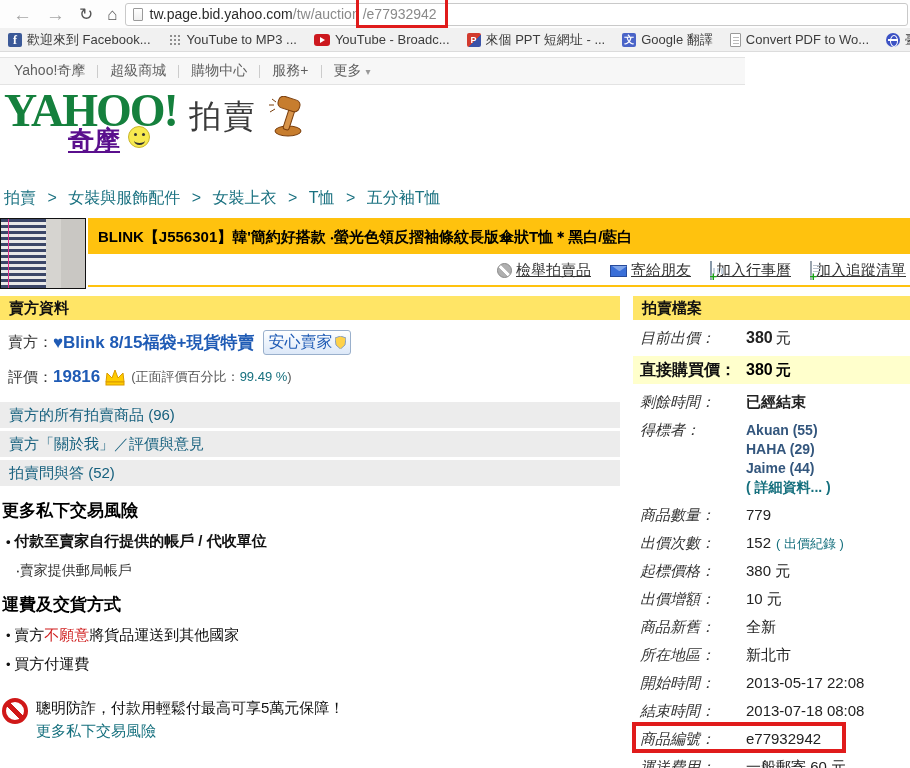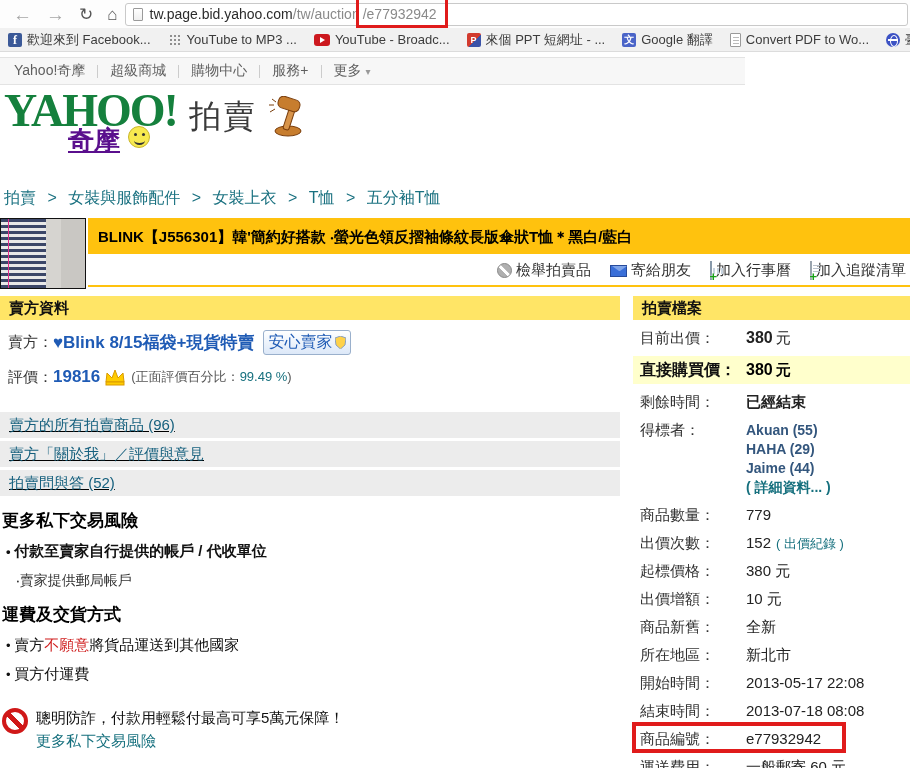--- a/index.html
+++ b/index.html
@@ -81,21 +81,21 @@
   .thumb { position:absolute; left:0; top:218px; width:86px; height:71px; border:1px solid #111;
            background:
              linear-gradient(90deg, transparent 0 8%, #e0308a 8% 10%, transparent 10% 54%, #d6d4d0 54% 72%, #c9c7c3 72% 100%),
              repeating-linear-gradient(180deg, #3b4668 0 3px, #e8e8e8 3px 6px); }
   .titlebar { position:absolute; left:88px; top:218px; width:822px; height:36px; background:#ffc20e;
               display:flex; align-items:center; }
   .titlebar .t { font-size:15px; font-weight:bold; color:#000; padding-left:10px; }
   .actions { position:absolute; left:88px; top:256px; width:822px; height:31px; display:flex;
              justify-content:flex-end; align-items:center; border-bottom:2px solid #ffc20e;
              font-size:15px; color:#333; padding-right:4px; }
-  .act { display:flex; align-items:center; margin-left:19px; cursor:pointer; }
+  .act { display:flex; align-items:center; margin-left:19px; cursor:pointer;text-decoration:underline; }
   .act .ai { margin-right:4px; }
   .i-report { width:15px; height:15px; border-radius:50%; background:
               linear-gradient(45deg, transparent 40%, #fff 42% 56%, transparent 58%), #b0b0b0;
               border:1px solid #8a8a8a; }
   .i-mail { width:17px; height:12px; background:#3a6fd8; border:1px solid #274b9b; position:relative; }
   .i-mail::after { content:""; position:absolute; left:1px; top:0; border-left:7px solid transparent;
                    border-right:7px solid transparent; border-top:5px solid #7fa4e8; width:1px; }
   .i-cal { width:16px; height:14px; background:#fff; border:1px solid #8899aa; position:relative; }
   .i-cal::before { content:""; position:absolute; left:0; top:0; right:0; height:4px; background:#9fb3c8; }
   .i-cal::after { content:""; position:absolute; left:2px; top:6px; width:10px; height:6px;
@@ -119,39 +119,39 @@
   .seller-name { color:#1f5bb5; font-weight:bold; font-size:17px; cursor:pointer; }
   .badge { margin-left:9px; border:1px solid #9ab0cc; border-radius:3px;
            background:linear-gradient(#ffffff,#dce8f8); font-size:16px; color:#1f5bb5;
            padding:1px 4px; display:flex; align-items:center; }
   .badge svg { margin-left:3px; }
   .rating-row { margin:12px 0 0 8px; font-size:15px; color:#333; display:flex; align-items:center; }
   .rating-val { color:#1f5bb5; font-weight:bold; font-size:17px; cursor:pointer; }
   .rating-row svg { margin:0 5px 0 4px; }
   .rating-note { font-size:13px; color:#555; }
   .rating-pct { color:#16707e; }
-  .linkbars { margin-top:25px;text-decoration:underline; }
+  .linkbars { margin-top:15px; }
   .linkbar { background:#ececec; height:26px; line-height:26px; padding-left:9px; margin-bottom:3px;
              color:#16607e; font-size:15px; cursor:pointer; }
   .h2 { font-size:17px; font-weight:bold; color:#000; margin:13px 0 0 2px; }
   .bullet { font-size:15px; margin:10px 0 0 6px; color:#111; }
   .bullet.bold { font-weight:bold; }
   .bullet::before { content:"•  "; font-size:13px; }
   .subitem { font-size:14px; color:#333; margin:9px 0 0 16px; }
   .redtxt { color:#cf1d1d; }
   .fraud { display:flex; margin:24px 0 0 2px; align-items:flex-start; }
   .noentry { width:26px; height:26px; flex-shrink:0; border:4px solid #d01818; border-radius:50%;
              background:linear-gradient(45deg, transparent 41%, #d01818 41% 59%, transparent 59%);
              margin-right:8px; }
   .fraud-text { font-size:15px; color:#111; line-height:20px; }
   .fraud-link { display:inline-block; color:#16707e; font-size:15px; margin-top:3px; cursor:pointer; }
 
   
   .row { display:flex; margin-top:9px; padding-left:7px; font-size:15px; color:#222; align-items:baseline; }
-  .row .lab { width:106px; flex-shrink:0; color:#333; }
+  .row .lab { width:106px; flex-shrink:0; color:#333;font-style:italic; }
   .val-big { font-weight:bold; font-size:16px; }
   .unit { margin-left:3px; }
   .buynow { background:#ffffcc; height:28px; display:flex; align-items:center; margin-top:8px;
             padding-left:7px; font-size:15px; }
   .buynow .lab { font-weight:bold; font-size:16px; width:106px; flex-shrink:0; color:#111; }
   .boldval { font-weight:bold; }
   .winner { font-weight:bold; color:#33567d; font-size:14px; line-height:19px; cursor:pointer; }
   .detail-link { color:#16707e; font-weight:bold; font-size:14px; line-height:19px; cursor:pointer; }
   .bids-link { color:#16707e; font-size:13px; margin-left:5px; cursor:pointer; }
   .idrow { position:relative; }

